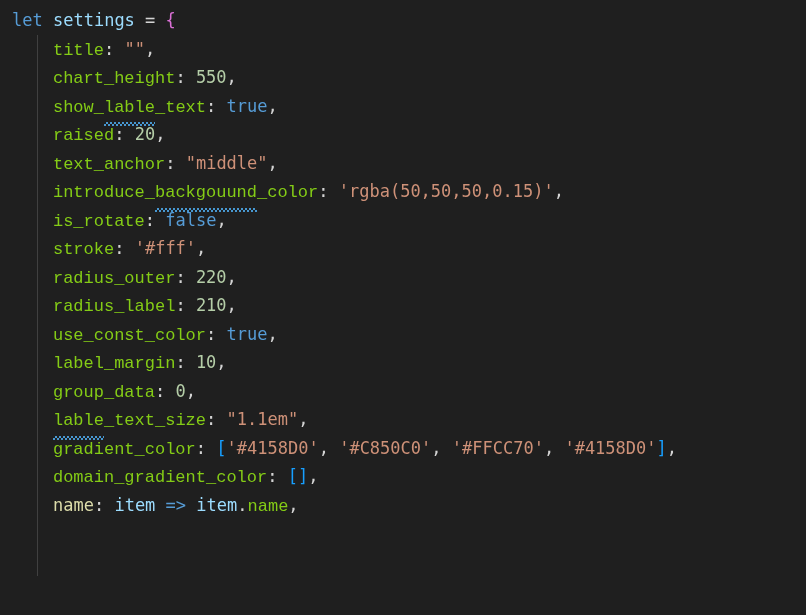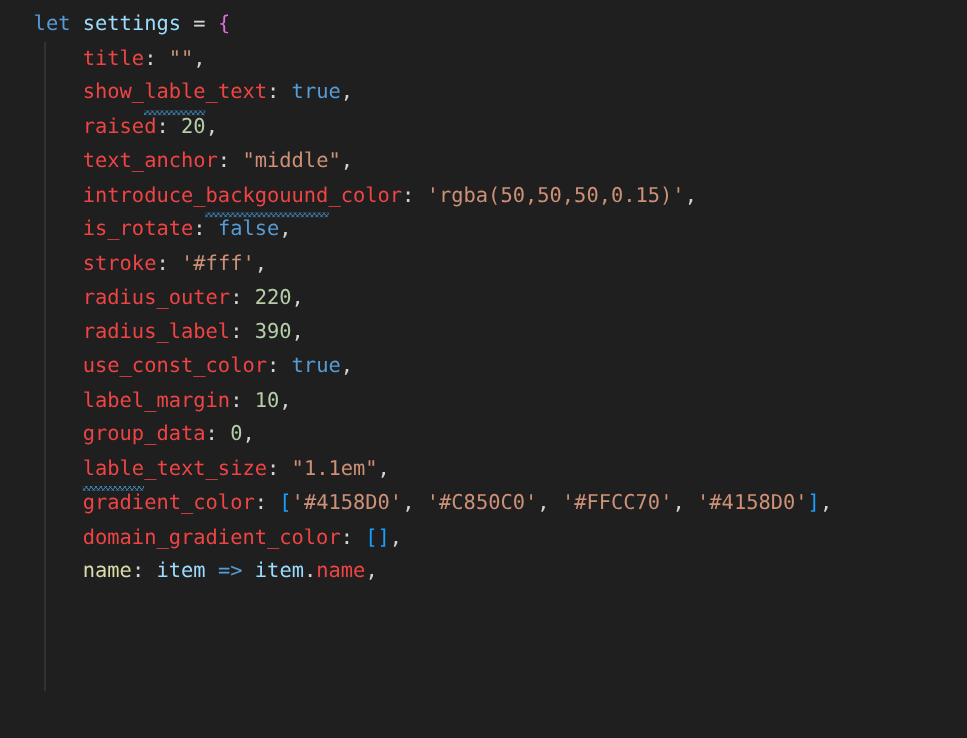--- a/index.html
+++ b/index.html
@@ -21,30 +21,30 @@
   }
   #code-area {
     position: absolute;
     left: 0;
     top: 6px;
     width: 806px;
   }
   .code-line {
     height: 28.5px;
     white-space: pre;
-    padding-left: 28px;
+    padding-left: 12px;
     position: relative;
     color: #d4d4d4;
   }
   .tok { white-space: pre; }
 
   
   .t-keyword      { color: #569cd6; }
   .t-variable     { color: #9cdcfe; }
-  .t-property     { color: #ef4444; }
+  .t-property     { color: #84cc16; font-family: Liberation Mono, monospace; }
   .t-funcprop     { color: #dcdcaa; }
   .t-string       { color: #ce9178; }
   .t-number       { color: #b5cea8; }
   .t-plain        { color: #d4d4d4; }
   .t-operator     { color: #d4d4d4; }
   .t-arrow        { color: #569cd6; }
   .t-param        { color: #9cdcfe; }
   .t-bracket1     { color: #da70d6; }
   .t-bracket2     { color: #179fff; }
   .t-punct        { color: #d4d4d4; }
@@ -82,28 +82,29 @@
   }
 </style>
 </head>
 <body>
 
 <div id="editor-root">
   <div id="indent-guide"></div>
   <div id="code-area">
       <div class="code-line"><span class="tok t-keyword">let</span><span class="tok t-plain"> </span><span class="tok t-variable">settings</span><span class="tok t-plain"> </span><span class="tok t-operator">=</span><span class="tok t-plain"> </span><span class="tok t-bracket1">{</span></div>
       <div class="code-line"><span class="tok t-plain">    </span><span class="tok t-property">title</span><span class="tok t-punct">:</span><span class="tok t-plain"> </span><span class="tok t-string">""</span><span class="tok t-punct">,</span></div>
+      <div class="code-line"><span class="tok t-plain">    </span><span class="tok t-property">chart_height</span><span class="tok t-punct">:</span><span class="tok t-plain"> </span><span class="tok t-number">550</span><span class="tok t-punct">,</span></div>
       <div class="code-line"><span class="tok t-plain">    </span><span class="tok t-property">show_</span><span class="tok t-property squiggle">lable</span><span class="tok t-property">_text</span><span class="tok t-punct">:</span><span class="tok t-plain"> </span><span class="tok t-keyword">true</span><span class="tok t-punct">,</span></div>
       <div class="code-line"><span class="tok t-plain">    </span><span class="tok t-property">raised</span><span class="tok t-punct">:</span><span class="tok t-plain"> </span><span class="tok t-number">20</span><span class="tok t-punct">,</span></div>
       <div class="code-line"><span class="tok t-plain">    </span><span class="tok t-property">text_anchor</span><span class="tok t-punct">:</span><span class="tok t-plain"> </span><span class="tok t-string">"middle"</span><span class="tok t-punct">,</span></div>
       <div class="code-line"><span class="tok t-plain">    </span><span class="tok t-property">introduce_</span><span class="tok t-property squiggle">backgouund</span><span class="tok t-property">_color</span><span class="tok t-punct">:</span><span class="tok t-plain"> </span><span class="tok t-string">'rgba(50,50,50,0.15)'</span><span class="tok t-punct">,</span></div>
       <div class="code-line"><span class="tok t-plain">    </span><span class="tok t-property">is_rotate</span><span class="tok t-punct">:</span><span class="tok t-plain"> </span><span class="tok t-keyword">false</span><span class="tok t-punct">,</span></div>
       <div class="code-line"><span class="tok t-plain">    </span><span class="tok t-property">stroke</span><span class="tok t-punct">:</span><span class="tok t-plain"> </span><span class="tok t-string">'#fff'</span><span class="tok t-punct">,</span></div>
       <div class="code-line"><span class="tok t-plain">    </span><span class="tok t-property">radius_outer</span><span class="tok t-punct">:</span><span class="tok t-plain"> </span><span class="tok t-number">220</span><span class="tok t-punct">,</span></div>
-      <div class="code-line"><span class="tok t-plain">    </span><span class="tok t-property">radius_label</span><span class="tok t-punct">:</span><span class="tok t-plain"> </span><span class="tok t-number">390</span><span class="tok t-punct">,</span></div>
+      <div class="code-line"><span class="tok t-plain">    </span><span class="tok t-property">radius_label</span><span class="tok t-punct">:</span><span class="tok t-plain"> </span><span class="tok t-number">210</span><span class="tok t-punct">,</span></div>
       <div class="code-line"><span class="tok t-plain">    </span><span class="tok t-property">use_const_color</span><span class="tok t-punct">:</span><span class="tok t-plain"> </span><span class="tok t-keyword">true</span><span class="tok t-punct">,</span></div>
       <div class="code-line"><span class="tok t-plain">    </span><span class="tok t-property">label_margin</span><span class="tok t-punct">:</span><span class="tok t-plain"> </span><span class="tok t-number">10</span><span class="tok t-punct">,</span></div>
       <div class="code-line"><span class="tok t-plain">    </span><span class="tok t-property">group_data</span><span class="tok t-punct">:</span><span class="tok t-plain"> </span><span class="tok t-number">0</span><span class="tok t-punct">,</span></div>
       <div class="code-line"><span class="tok t-plain">    </span><span class="tok t-property squiggle">lable</span><span class="tok t-property">_text_size</span><span class="tok t-punct">:</span><span class="tok t-plain"> </span><span class="tok t-string">"1.1em"</span><span class="tok t-punct">,</span></div>
       <div class="code-line"><span class="tok t-plain">    </span><span class="tok t-property">gradient_color</span><span class="tok t-punct">:</span><span class="tok t-plain"> </span><span class="tok t-bracket2">[</span><span class="tok t-string">'#4158D0'</span><span class="tok t-punct">,</span><span class="tok t-plain"> </span><span class="tok t-string">'#C850C0'</span><span class="tok t-punct">,</span><span class="tok t-plain"> </span><span class="tok t-string">'#FFCC70'</span><span class="tok t-punct">,</span><span class="tok t-plain"> </span><span class="tok t-string">'#4158D0'</span><span class="tok t-bracket2">]</span><span class="tok t-punct">,</span></div>
       <div class="code-line"><span class="tok t-plain">    </span><span class="tok t-property">domain_gradient_color</span><span class="tok t-punct">:</span><span class="tok t-plain"> </span><span class="tok t-bracket2">[]</span><span class="tok t-punct">,</span></div>
       <div class="code-line"><span class="tok t-plain">    </span><span class="tok t-funcprop">name</span><span class="tok t-punct">:</span><span class="tok t-plain"> </span><span class="tok t-param">item</span><span class="tok t-plain"> </span><span class="tok t-arrow">=&gt;</span><span class="tok t-plain"> </span><span class="tok t-param">item</span><span class="tok t-punct">.</span><span class="tok t-property">name</span><span class="tok t-punct">,</span></div>
     </div>
 </div>
 

